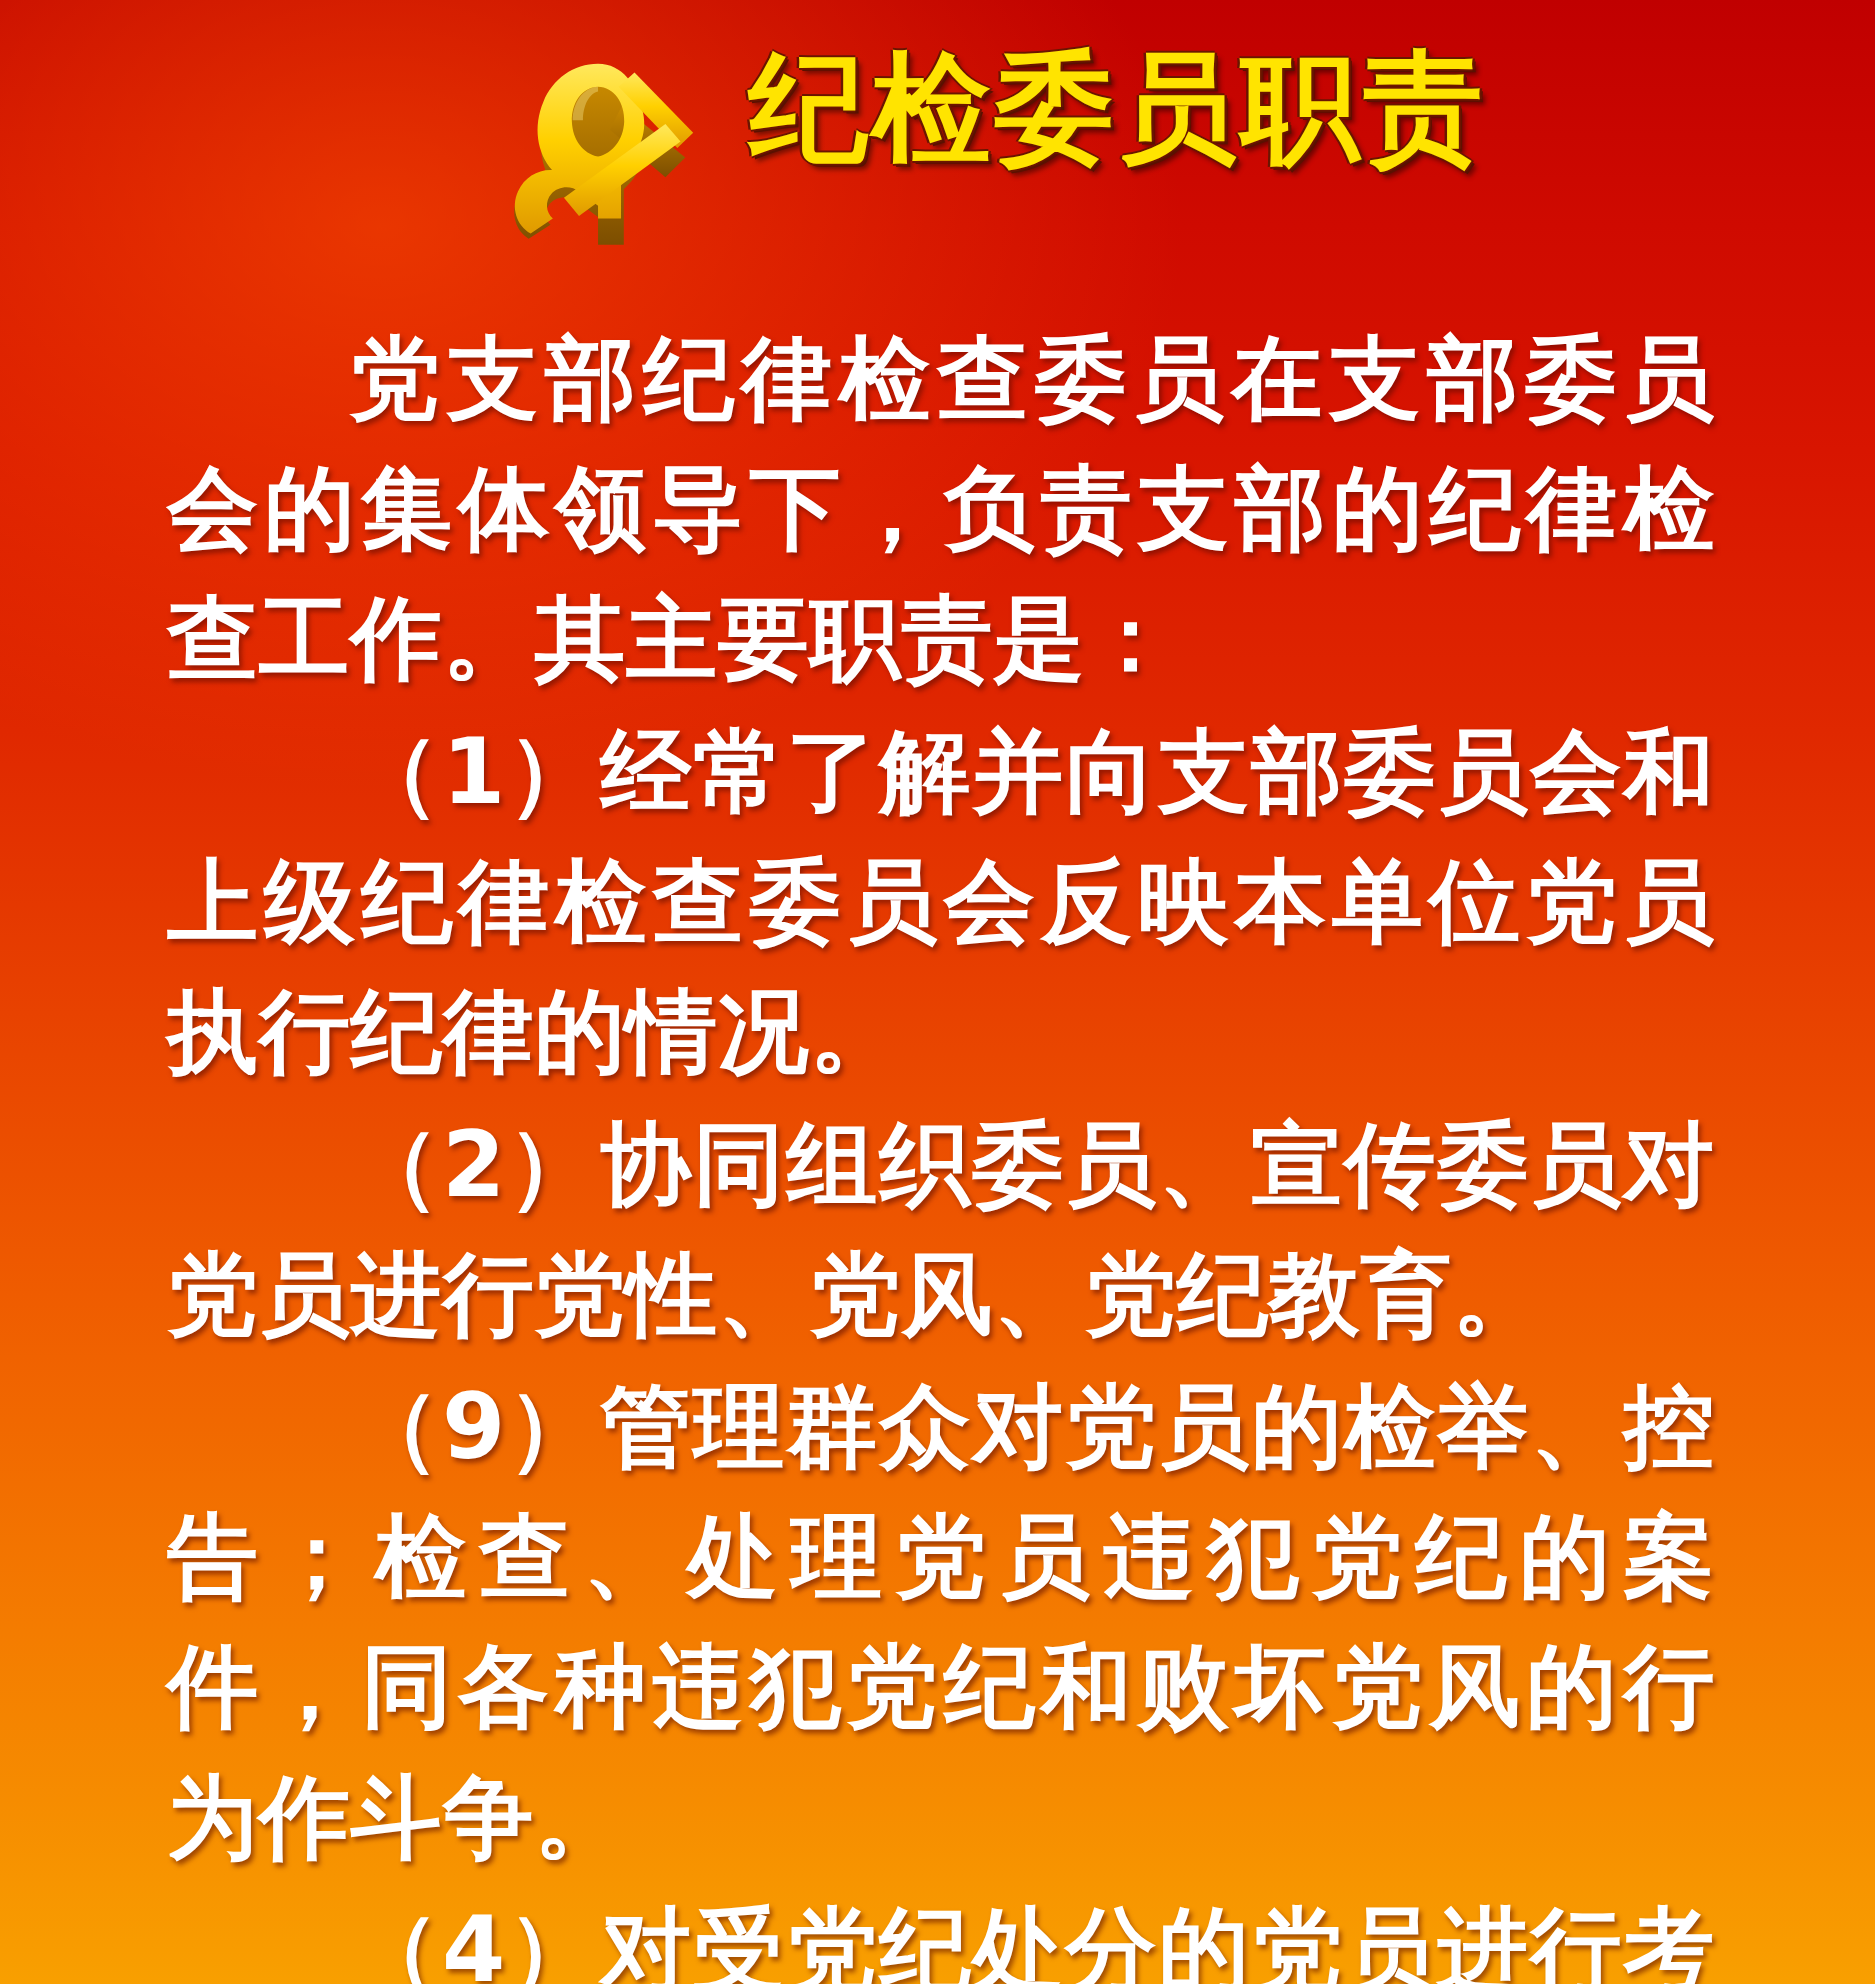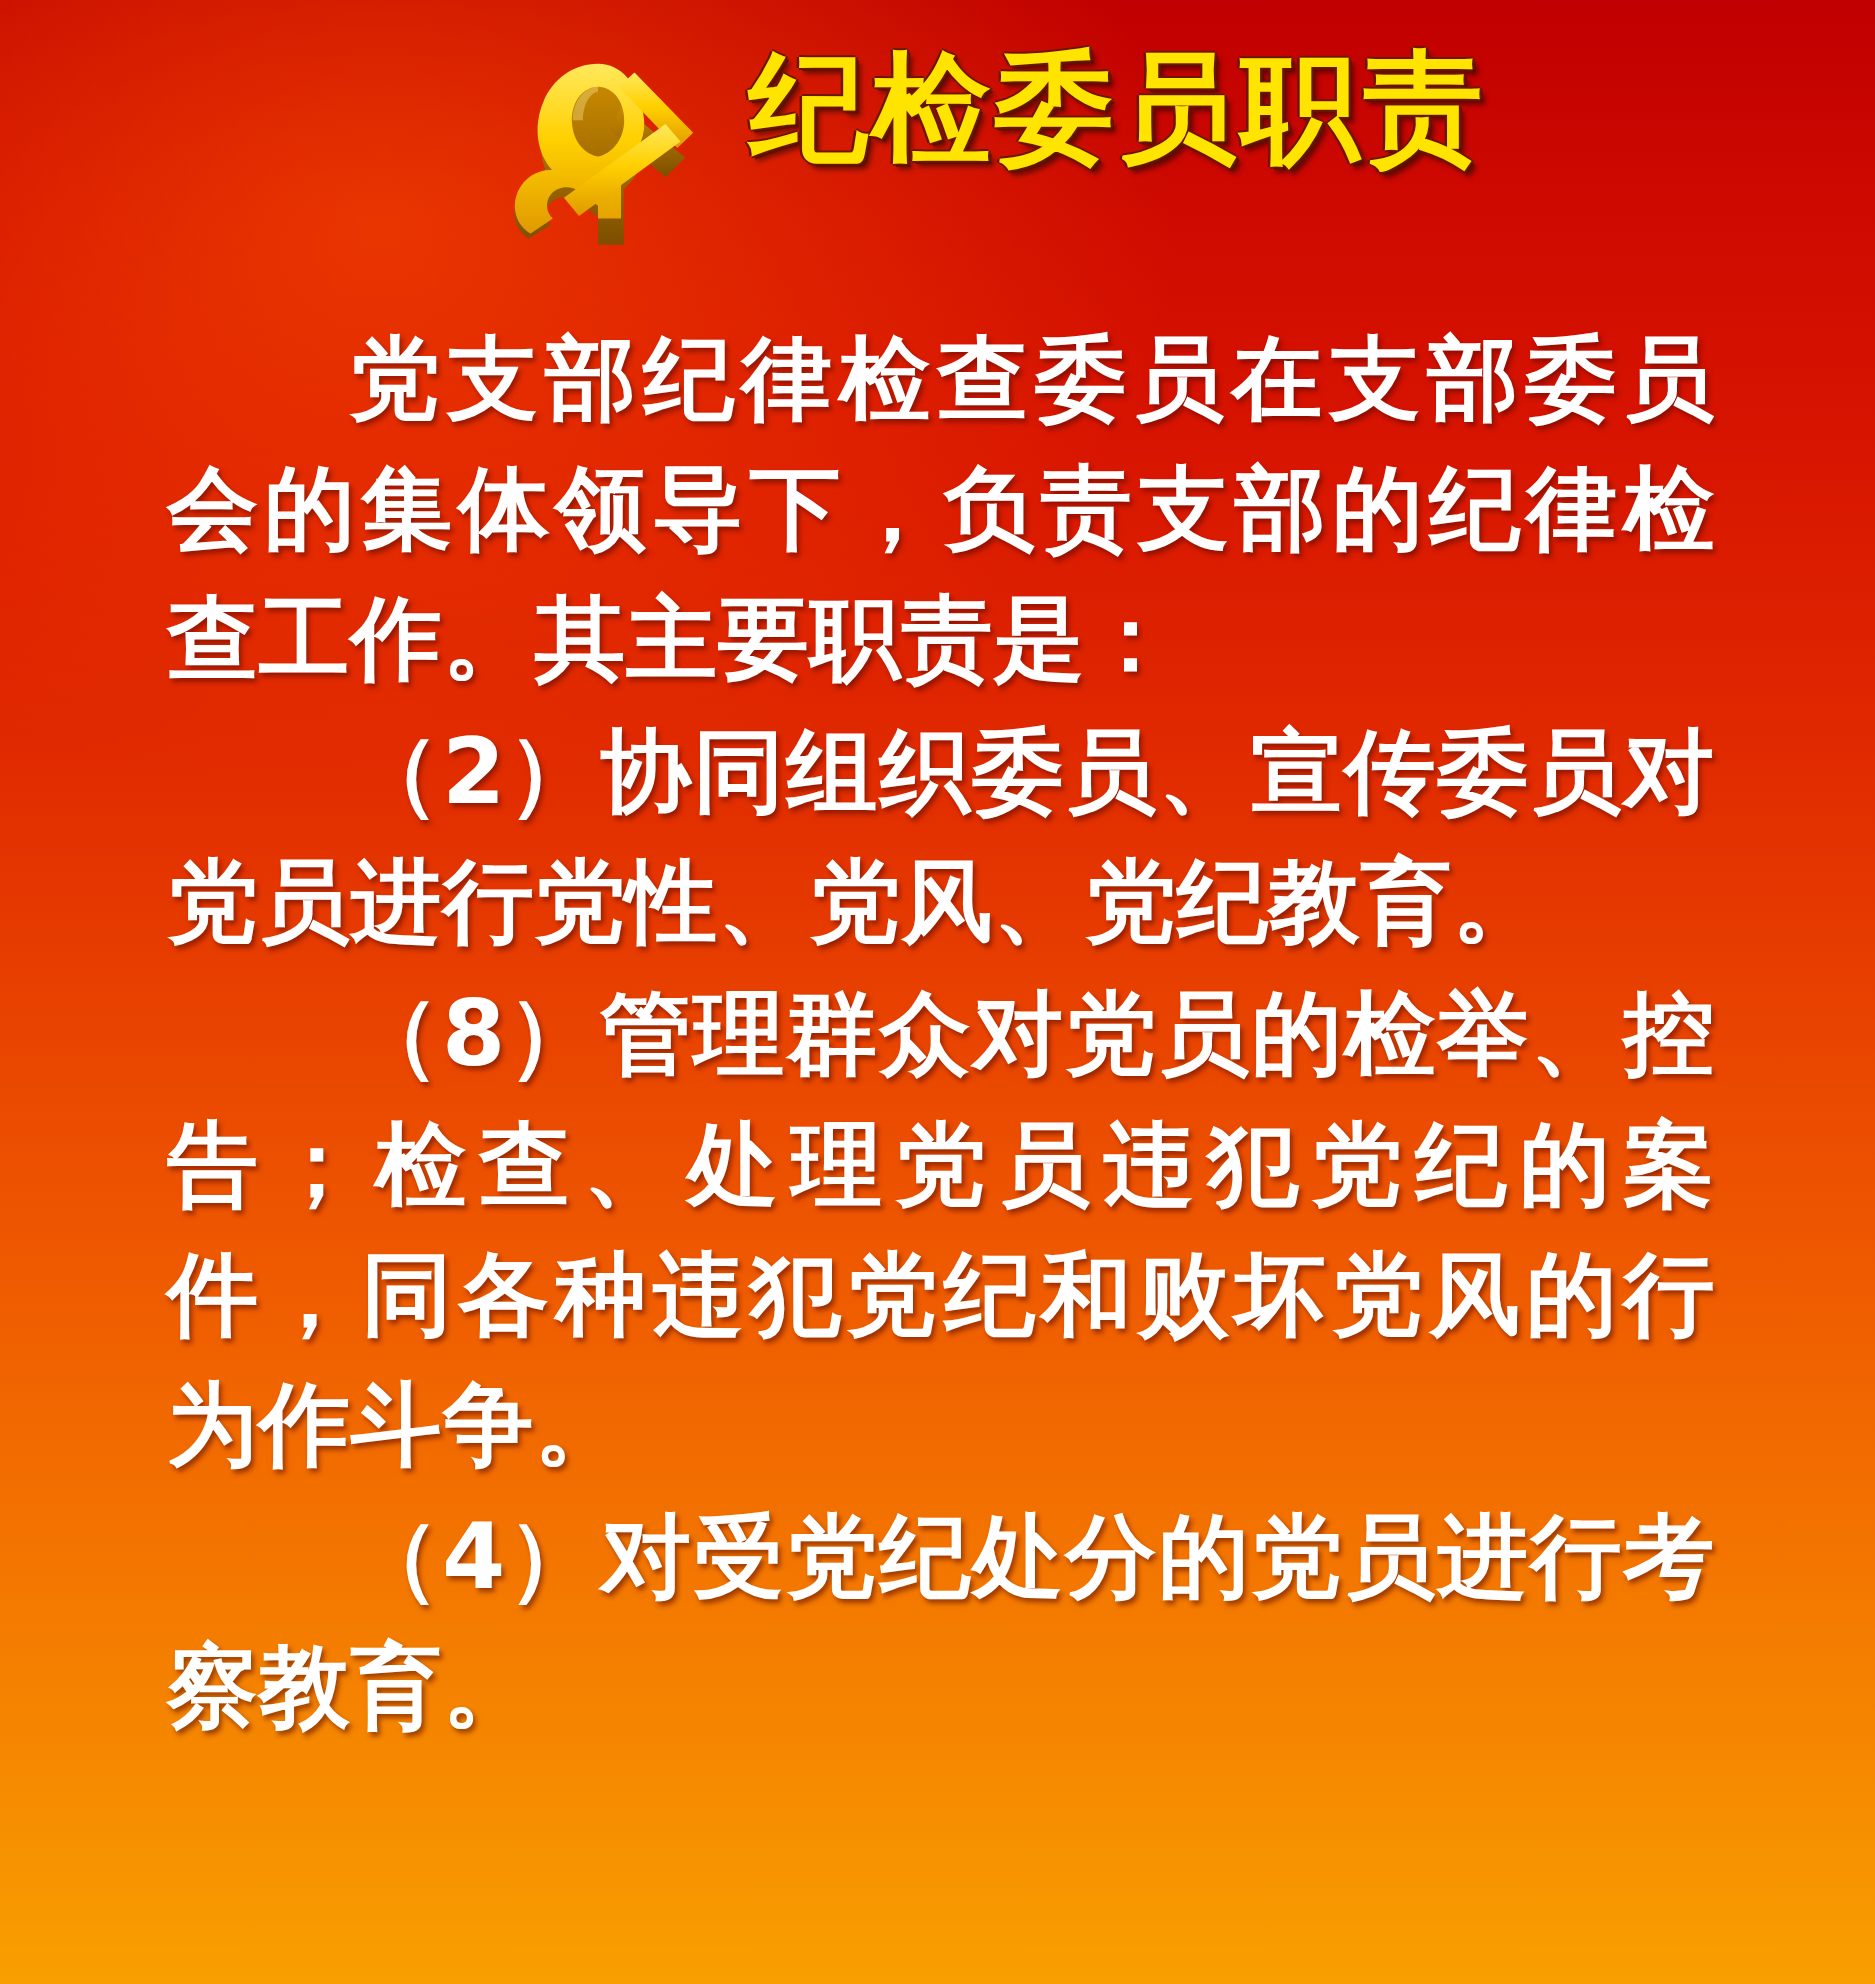--- a/index.html
+++ b/index.html
@@ -129,19 +129,20 @@
         <path fill="url(#gold)" d="M352 98 L392 62 L540 214 L500 252 Z"></path>
         <path fill="url(#gold)" d="M214 378 L470 192 L508 236 L252 424 Z"></path>
         <path fill="#fff3a0" opacity="0.35" d="M300 98 C260 100 236 142 236 182 L262 182 C262 148 276 116 300 110 Z"></path>
       </svg>
     </div>
     <div class="title">纪检委员职责</div>
   </div>
 
   <div class="body-text">
     <p class="para">党支部纪律检查委员在支部委员会的集体领导下，负责支部的纪律检查工作。其主要职责是：</p>
+    <p class="para">（1）经常了解并向支部委员会和上级纪律检查委员会反映本单位党员执行纪律的情况。</p>
     <p class="para">（2）协同组织委员、宣传委员对党员进行党性、党风、党纪教育。</p>
-    <p class="para">（8）管理群众对党员的检举、控告；检查、处理党员违犯党纪的案件，同各种违犯党纪和败坏党风的行为作斗争。</p>
+    <p class="para">（9）管理群众对党员的检举、控告；检查、处理党员违犯党纪的案件，同各种违犯党纪和败坏党风的行为作斗争。</p>
     <p class="para">（4）对受党纪处分的党员进行考察教育。</p>
   </div>
 
 </div>
 
 
 </body></html>

